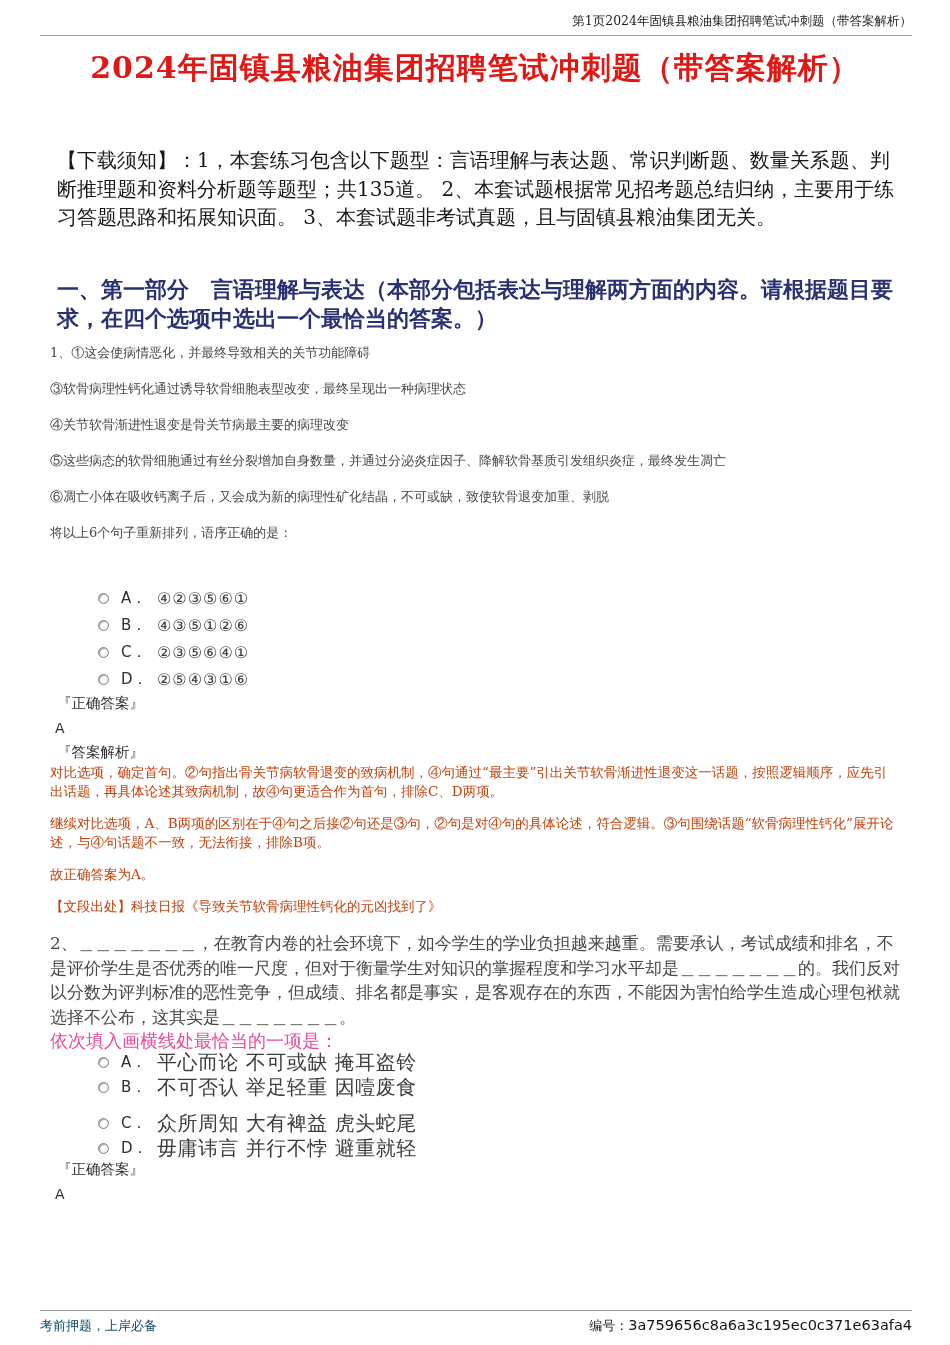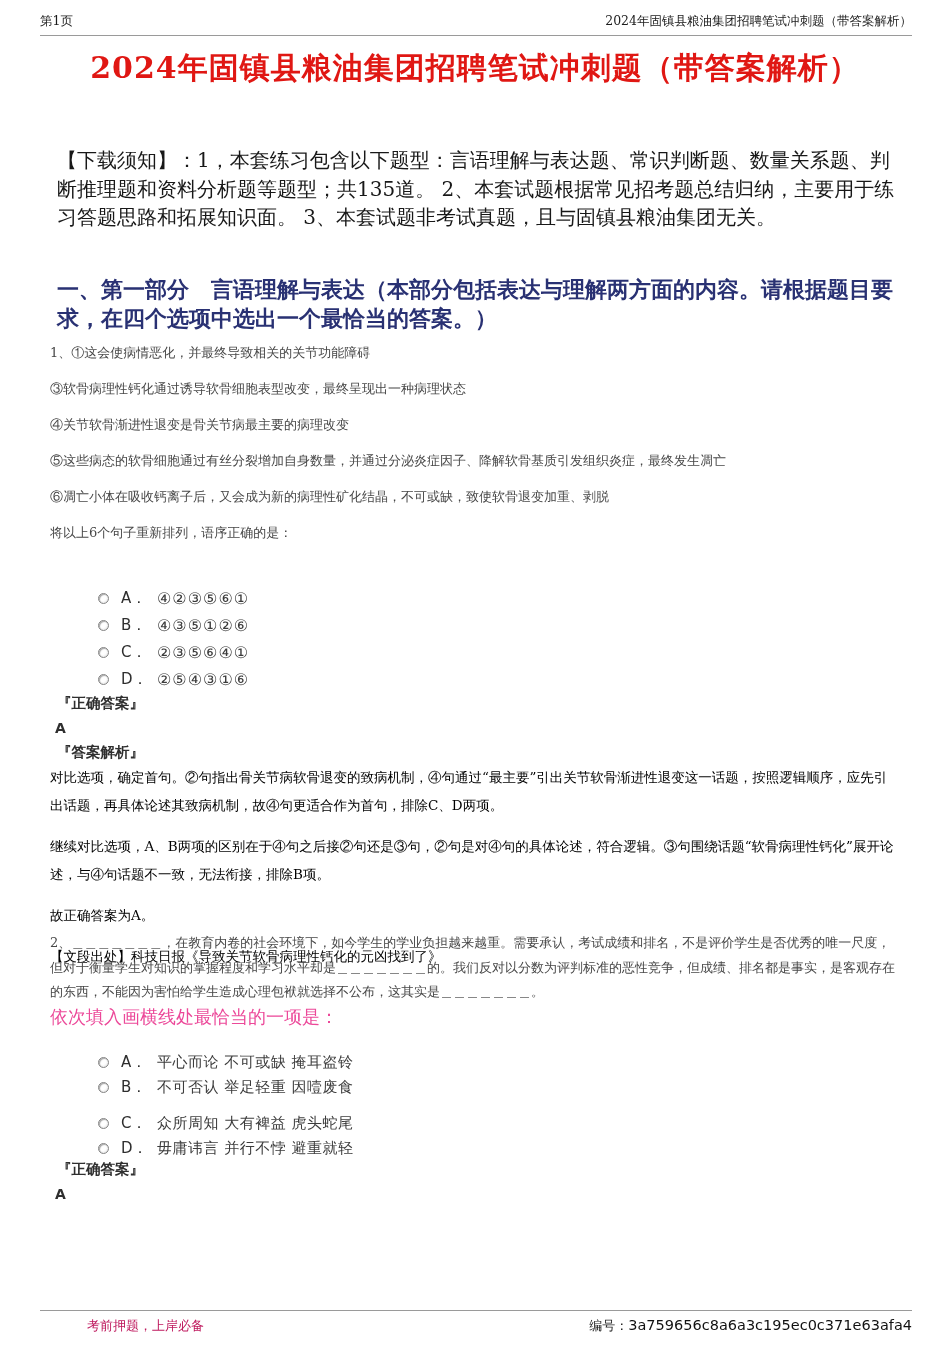--- a/index.html
+++ b/index.html
@@ -4,21 +4,21 @@
 <style>
   * { margin:0; padding:0; box-sizing:border-box; }
   html,body { background:#fff; }
   .page {
     position:relative; width:950px; height:1345px; background:#ffffff;
     font-family:"DejaVu Serif","Liberation Serif",serif; overflow:hidden;
   }
   
   .hdr {
     position:absolute; top:13px; left:40px; right:38px;
-    display:flex; justify-content:space-between; align-items:flex-end;
+    display:flex; justify-content:flex-end; align-items:flex-end;
     font-size:12.5px; color:#1c1c1c; padding-bottom:5px; border-bottom:1px solid #9a9a9a;
   }
   
   .main-title {
     position:absolute; top:48px; left:0; width:100%;
     text-align:center; font-size:30px; font-weight:bold; color:#e01713;
     letter-spacing:1px;
   }
   
   .notice {
@@ -44,42 +44,42 @@
     border:1px solid #848484;
     background:radial-gradient(circle at 38% 35%, #ffffff 45%, #d9d9d9 100%);
     box-shadow:inset 1px 1px 1px rgba(0,0,0,0.35);
     margin-right:12px; cursor:pointer;
   }
   .opt-letter {
     font-family:"DejaVu Sans","Liberation Sans",sans-serif;
     font-size:15px; color:#2e2e2e; width:36px; flex:0 0 auto;
   }
   .opt-text { font-size:16px; color:#3c3c3c; letter-spacing:1px; }
-  .opts-q2 .opt-text { font-size:15px; letter-spacing:0.5px; }
+  .opts-q2 .opt-text { font-size:20px; letter-spacing:0.5px; }
   
   .ansblock { position:absolute; left:57px; font-size:14.5px; color:#2f2f2f; }
   .ans-1 { top:694px; }
   .ans-2 { top:1160px; }
-  .ansblock div { margin-bottom:7px;font-weight:bold; }
+  .ansblock div { margin-bottom:7px; }
   .ans-letter { font-family:"DejaVu Sans","Liberation Sans",sans-serif; font-size:14px; margin-left:-2px; }
   
   .analysis { position:absolute; top:763px; left:50px; width:848px; }
-  .analysis p { font-size:13.5px; line-height:28px; color:#000000; margin:0 0 13px 0; }
+  .analysis p { font-size:13.5px; line-height:19px; color:#c2410c; margin:0 0 13px 0; }
   
   .q2 { position:absolute; top:931px; left:50px; width:850px; }
-  .q2 .stem { font-size:13px; line-height:24.5px; color:#474747; }
+  .q2 .stem { font-size:17px; line-height:24.5px; color:#474747; }
   .q2 .prompt { font-size:18px; color:#ec4899; }
   .opts-q2 { top:1050px; }
   
   .ftr {
     position:absolute; left:40px; right:38px; top:1310px;
     border-top:1px solid #9a9a9a; padding-top:6px;
     display:flex; justify-content:space-between; align-items:flex-start;
   }
-  .ftr-left { font-size:13px; color:#be185d;margin-left:47px; }
+  .ftr-left { font-size:13px; color:#0c4a6e; }
   .ftr-right { font-size:13px; color:#1e1e1e; }
   .ftr-right .hash {
     font-family:"DejaVu Sans","Liberation Sans",sans-serif;
     font-size:14.5px; color:#111;
   }
 </style>
 </head>
 <body>
 
 <div class="page">

